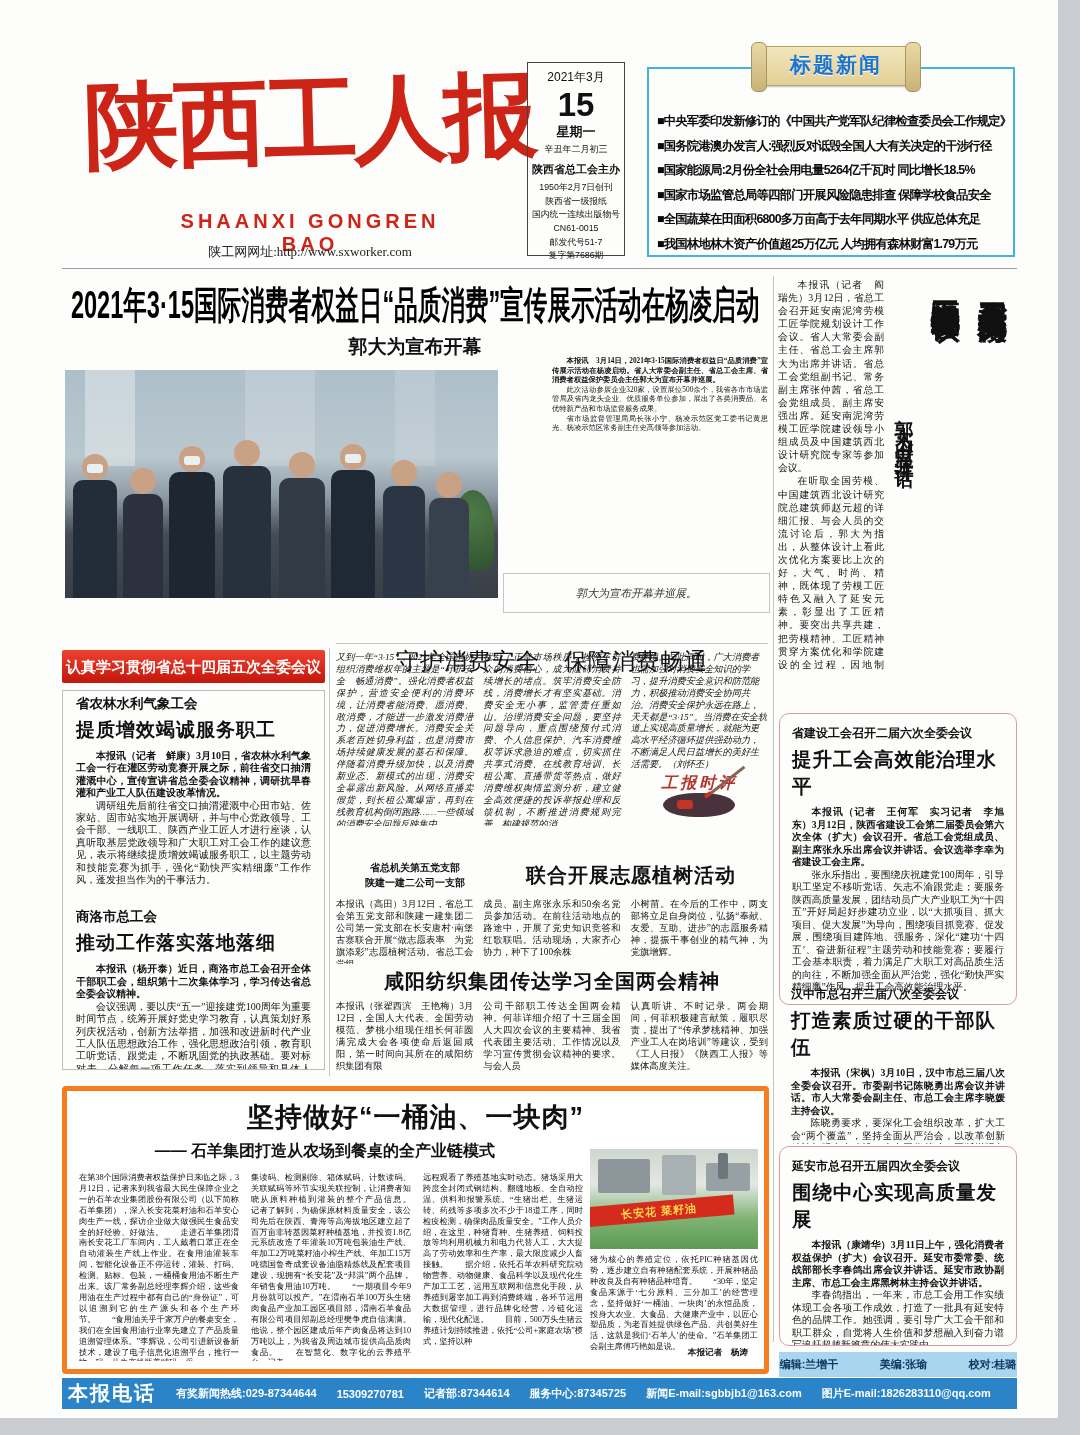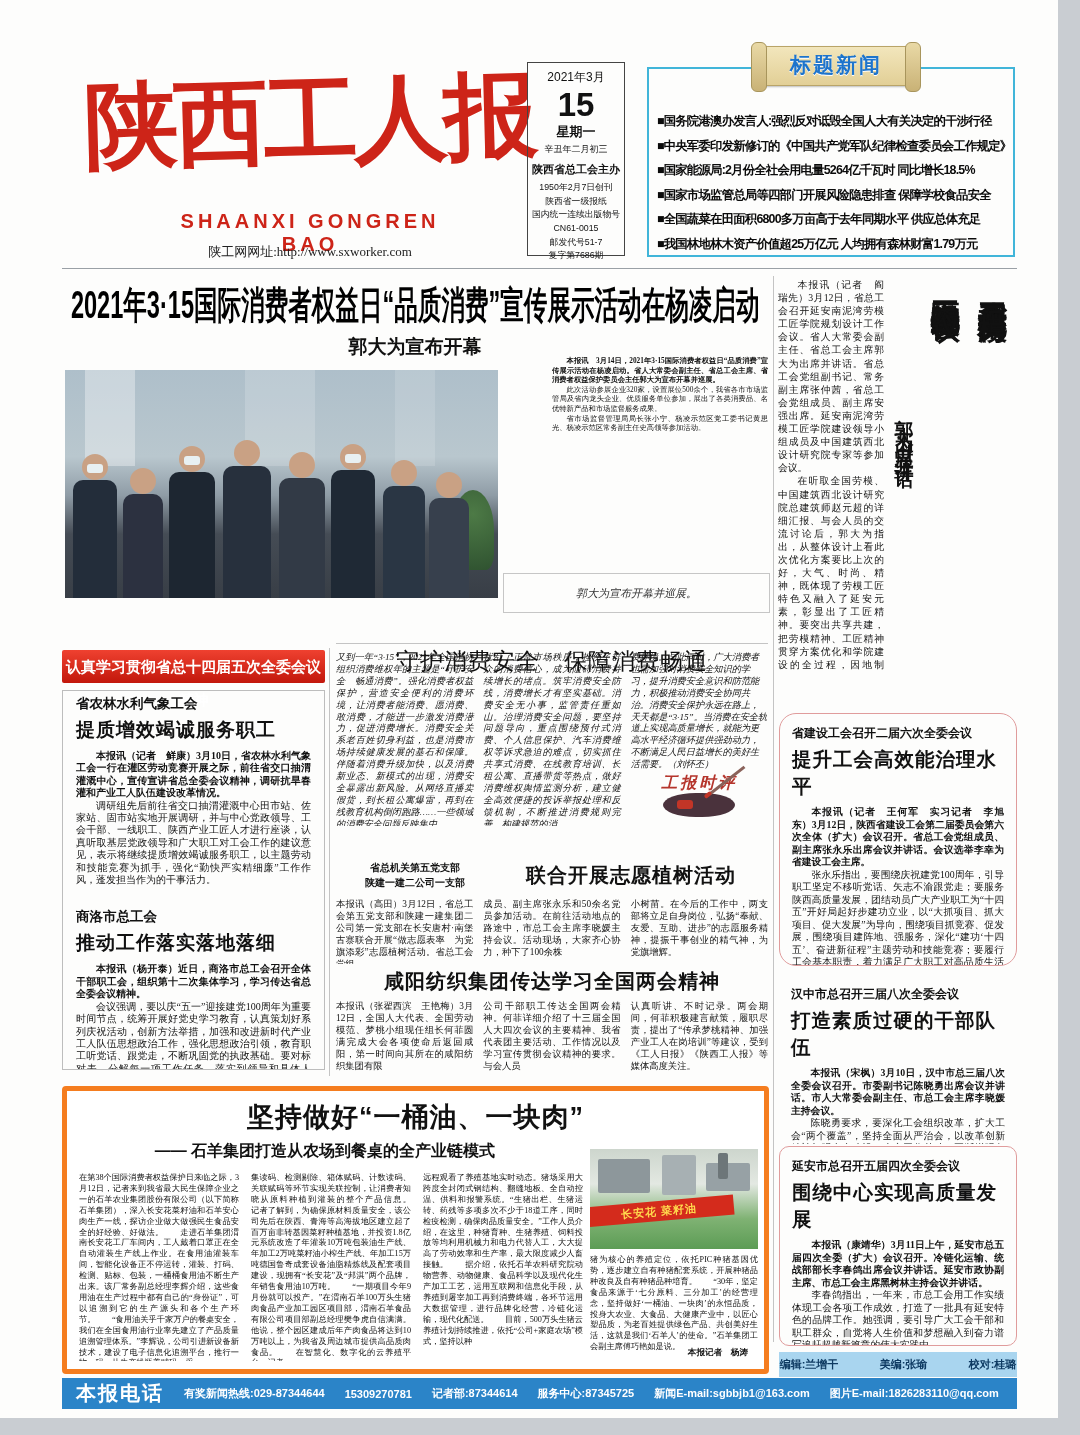--- a/index.html
+++ b/index.html
@@ -132,21 +132,21 @@
       background:linear-gradient(180deg,#cdd6cd 0%,#e3e8e2 35%,#7fb273 70%,#5c9c55 100%);}
   .machine{position:absolute;background:#8d979b;border-radius:2px;}
   .f-banner{position:absolute;left:-6px;top:52px;width:150px;height:20px;background:#d42b1c;
       transform:rotate(-5deg);color:#ffd84d;font-weight:900;font-size:11px;text-align:center;
       line-height:20px;letter-spacing:1px;font-family:"Liberation Sans","DejaVu Sans",sans-serif;}
   .f-col4{position:absolute;left:523px;top:164px;width:168px;height:100px;font-size:8.2px;line-height:10.9px;}
   .f-byline{position:absolute;right:16px;top:256px;font-size:8.6px;font-weight:bold;}
 
   
   .phonebar{left:62px;top:1378px;width:955px;height:31px;background:#2b84c8;color:#fff;display:flex;
-      align-items:center;padding:0 14px;box-sizing:border-box;gap:20px;}
+      align-items:center;padding:0 6px;box-sizing:border-box;gap:20px;}
   .phonebar .pb-label{font-size:20px;font-weight:900;letter-spacing:2px;}
   .phonebar .pb-item{font-size:11px;font-weight:bold;white-space:nowrap;}
 </style>
 </head>
 <body>
 
 <div id="page">
 
   <div class="abs mast-title">陕西工人报</div>
   <div class="abs mast-pinyin sans">SHAANXI GONGREN BAO</div>
@@ -163,22 +163,22 @@
       <div>陕西省一级报纸</div>
       <div>国内统一连续出版物号</div>
       <div>CN61-0015</div>
       <div>邮发代号51-7</div>
       <div>复字第7686期</div>
     </div>
   </div>
 
   <div class="abs hnews sans">
     <ul>
+      <li>■中央军委印发新修订的《中国共产党军队纪律检查委员会工作规定》</li>
       <li>■国务院港澳办发言人:强烈反对诋毁全国人大有关决定的干涉行径</li>
-      <li>■中央军委印发新修订的《中国共产党军队纪律检查委员会工作规定》</li>
       <li>■国家能源局:2月份全社会用电量5264亿千瓦时 同比增长18.5%</li>
       <li>■国家市场监管总局等四部门开展风险隐患排查 保障学校食品安全</li>
       <li>■全国蔬菜在田面积6800多万亩高于去年同期水平 供应总体充足</li>
       <li>■我国林地林木资产价值超25万亿元 人均拥有森林财富1.79万元</li>
     </ul>
   </div>
   <div class="abs scroll">
     <span>标题新闻</span>
   </div>
 
@@ -267,32 +267,32 @@
 
   <div class="abs tree-head">
     <div class="tree-kicker sans">
       <div>省总机关第五党支部</div>
       <div>陕建一建二公司一支部</div>
     </div>
     <div class="tree-title sans">联合开展志愿植树活动</div>
   </div>
   <div class="abs cols3 clip" style="top:898px;">
     <div class="c jus">本报讯（高田）3月12日，省总工会第五党支部和陕建一建集团二公司第一党支部在长安唐村·南堡古寨联合开展“做志愿表率　为党旗添彩”志愿植树活动。省总工会党组</div>
-    <div class="c jus">成员、副主席张永乐和50余名党员参加活动。在前往活动地点的路途中，市总工会主席李晓媛主持会议。活动现场，大家齐心协力，种下了100余株</div>
+    <div class="c jus">成员、副主席张永乐和50余名党员参加活动。在前往活动地点的路途中，开展了党史知识竞答和红歌联唱。活动现场，大家齐心协力，种下了100余株</div>
     <div class="c jus">小树苗。在今后的工作中，两支部将立足自身岗位，弘扬“奉献、友爱、互助、进步”的志愿服务精神，提振干事创业的精气神，为党旗增辉。</div>
   </div>
 
   <div class="abs tex-title sans">咸阳纺织集团传达学习全国两会精神</div>
   <div class="abs cols3 tex-cols clip">
     <div class="c jus">本报讯（张翟西滨　王艳梅）3月12日，全国人大代表、全国劳动模范、梦桃小组现任组长何菲圆满完成大会各项使命后返回咸阳，第一时间向其所在的咸阳纺织集团有限</div>
     <div class="c jus">公司干部职工传达全国两会精神。何菲详细介绍了十三届全国人大四次会议的主要精神、我省代表团主要活动、工作情况以及学习宣传贯彻会议精神的要求。与会人员</div>
     <div class="c jus">认真听讲、不时记录。两会期间，何菲积极建言献策，履职尽责，提出了“传承梦桃精神、加强产业工人在岗培训”等建议，受到《工人日报》《陕西工人报》等媒体高度关注。</div>
   </div>
 
-  <div class="rbox clip" style="top:713px;height:253px;border-radius:17px;">
+  <div class="rbox clip" style="top:713px;height:292px;">
     <div class="kicker sans">省建设工会召开二届六次全委会议</div>
     <div class="atitle sans">提升工会高效能治理水平</div>
     <div class="body jus">
       <p class="lede">本报讯（记者　王何军　实习记者　李旭东）3月12日，陕西省建设工会第二届委员会第六次全体（扩大）会议召开。省总工会党组成员、副主席张永乐出席会议并讲话。会议选举李幸为省建设工会主席。</p>
       <p>张永乐指出，要围绕庆祝建党100周年，引导职工坚定不移听党话、矢志不渝跟党走；要服务陕西高质量发展，团结动员广大产业职工为“十四五”开好局起好步建功立业，以“大抓项目、抓大项目、促大发展”为导向，围绕项目抓竞赛、促发展，围绕项目建阵地、强服务，深化“建功‘十四五’、奋进新征程”主题劳动和技能竞赛；要履行工会基本职责，着力满足广大职工对高品质生活的向往，不断加强全面从严治党，强化“勤快严实精细廉”作风，提升工会高效能治理水平。</p>
     </div>
   </div>
 
   <div class="rart clip" style="top:976px;height:168px;">
     <div class="kicker sans">汉中市总召开三届八次全委会议</div>
@@ -301,21 +301,21 @@
       <p class="lede">本报讯（宋枫）3月10日，汉中市总三届八次全委会议召开。市委副书记陈晓勇出席会议并讲话。市人大常委会副主任、市总工会主席李晓媛主持会议。</p>
       <p>陈晓勇要求，要深化工会组织改革，扩大工会“两个覆盖”，坚持全面从严治会，以改革创新精神加强自身建设，夯实工作基础，不断增强各级工会组织的吸引力、凝聚力、战斗力。</p>
 
     </div>
   </div>
 
   <div class="rbox clip" style="top:1146px;height:200px;">
     <div class="kicker sans">延安市总召开五届四次全委会议</div>
     <div class="atitle sans">围绕中心实现高质量发展</div>
     <div class="body jus">
-      <p class="lede">本报讯（康靖华）3月11日上午，延安市总五届四次全委（扩大）会议召开。冷链化运输、统战部部长李春鸽出席会议并讲话。延安市政协副主席、市总工会主席黑树林主持会议并讲话。</p>
+      <p class="lede">本报讯（康靖华）3月11日上午，强化消费者权益保护（扩大）会议召开。延安市委常委、统战部部长李春鸽出席会议并讲话。延安市政协副主席、市总工会主席黑树林主持会议并讲话。</p>
       <p>李春鸽指出，一年来，市总工会用工作实绩体现工会各项工作成效，打造了一批具有延安特色的品牌工作。她强调，要引导广大工会干部和职工群众，自觉将人生价值和梦想融入到奋力谱写追赶超越新篇章的伟大实践中。</p>
 
     </div>
   </div>
 
   <div class="abs staff sans">
     <span>编辑:兰增干</span>
     <span>美编:张瑜</span>
     <span>校对:桂璐</span>
   </div>

